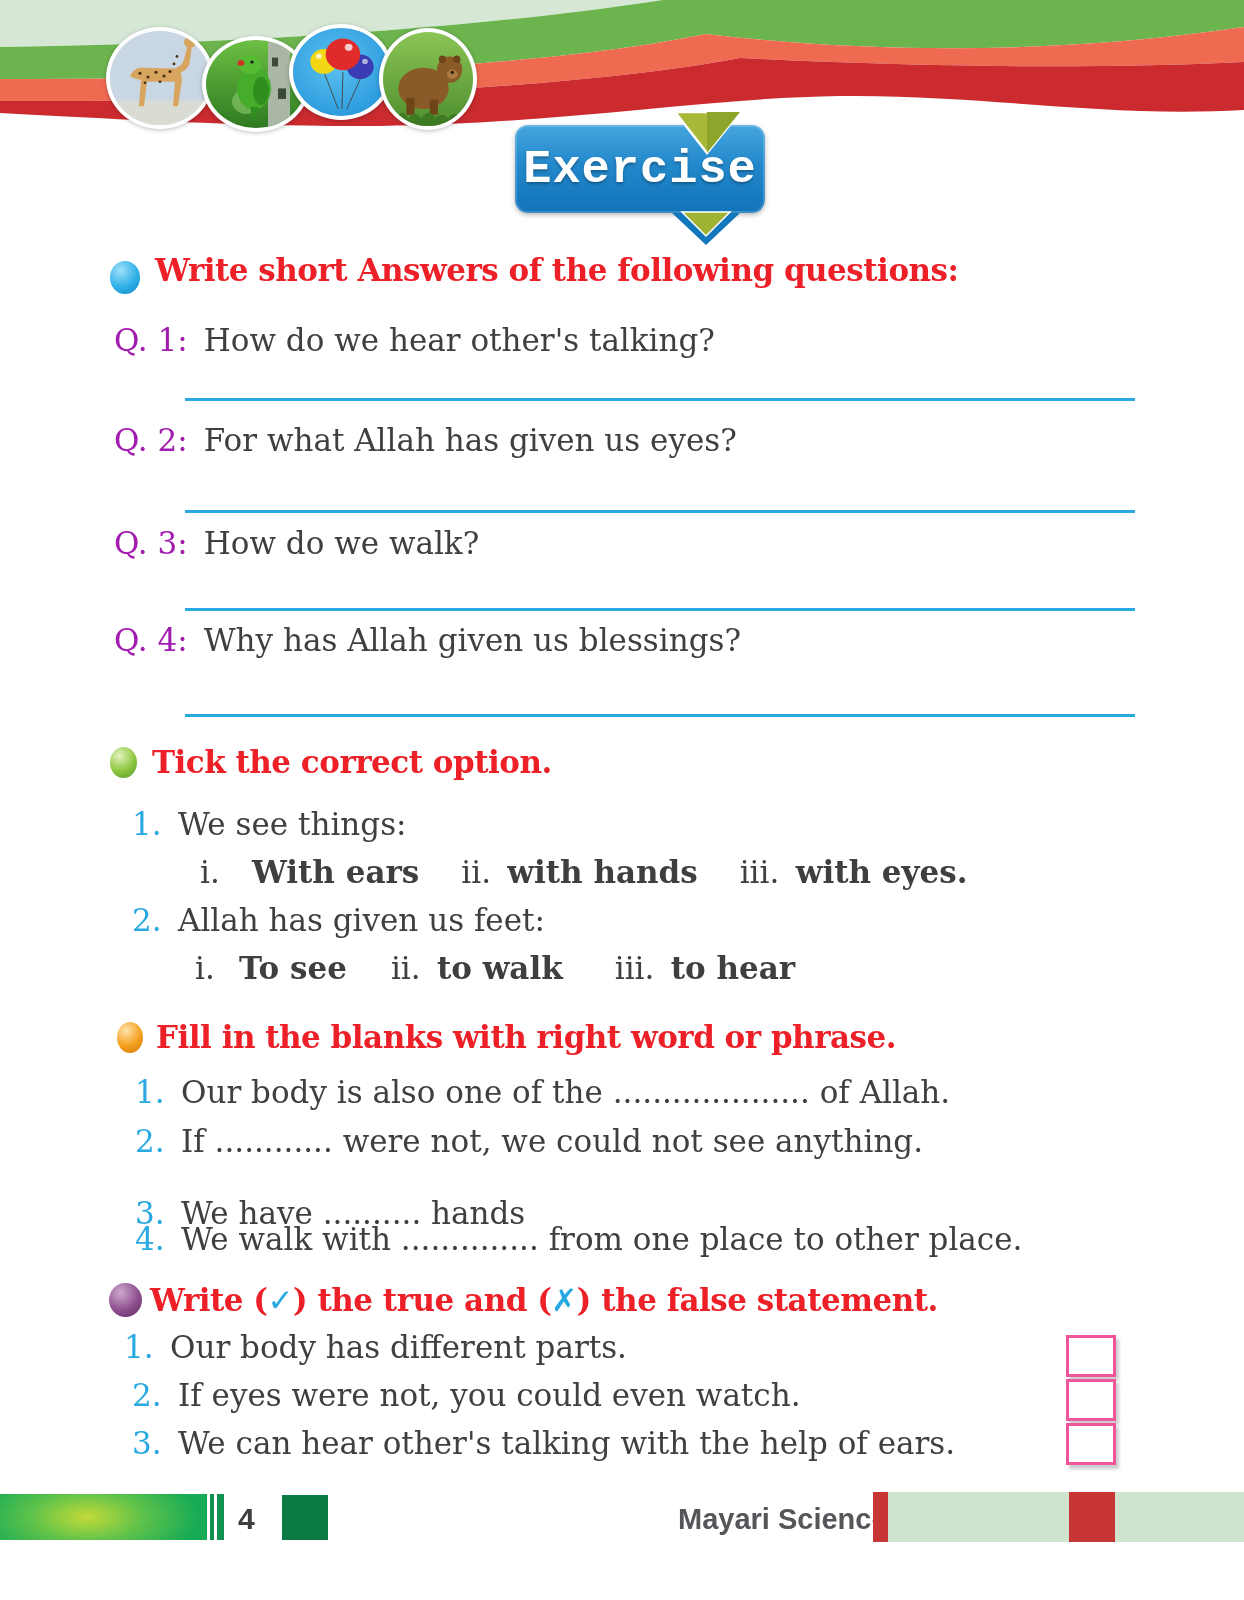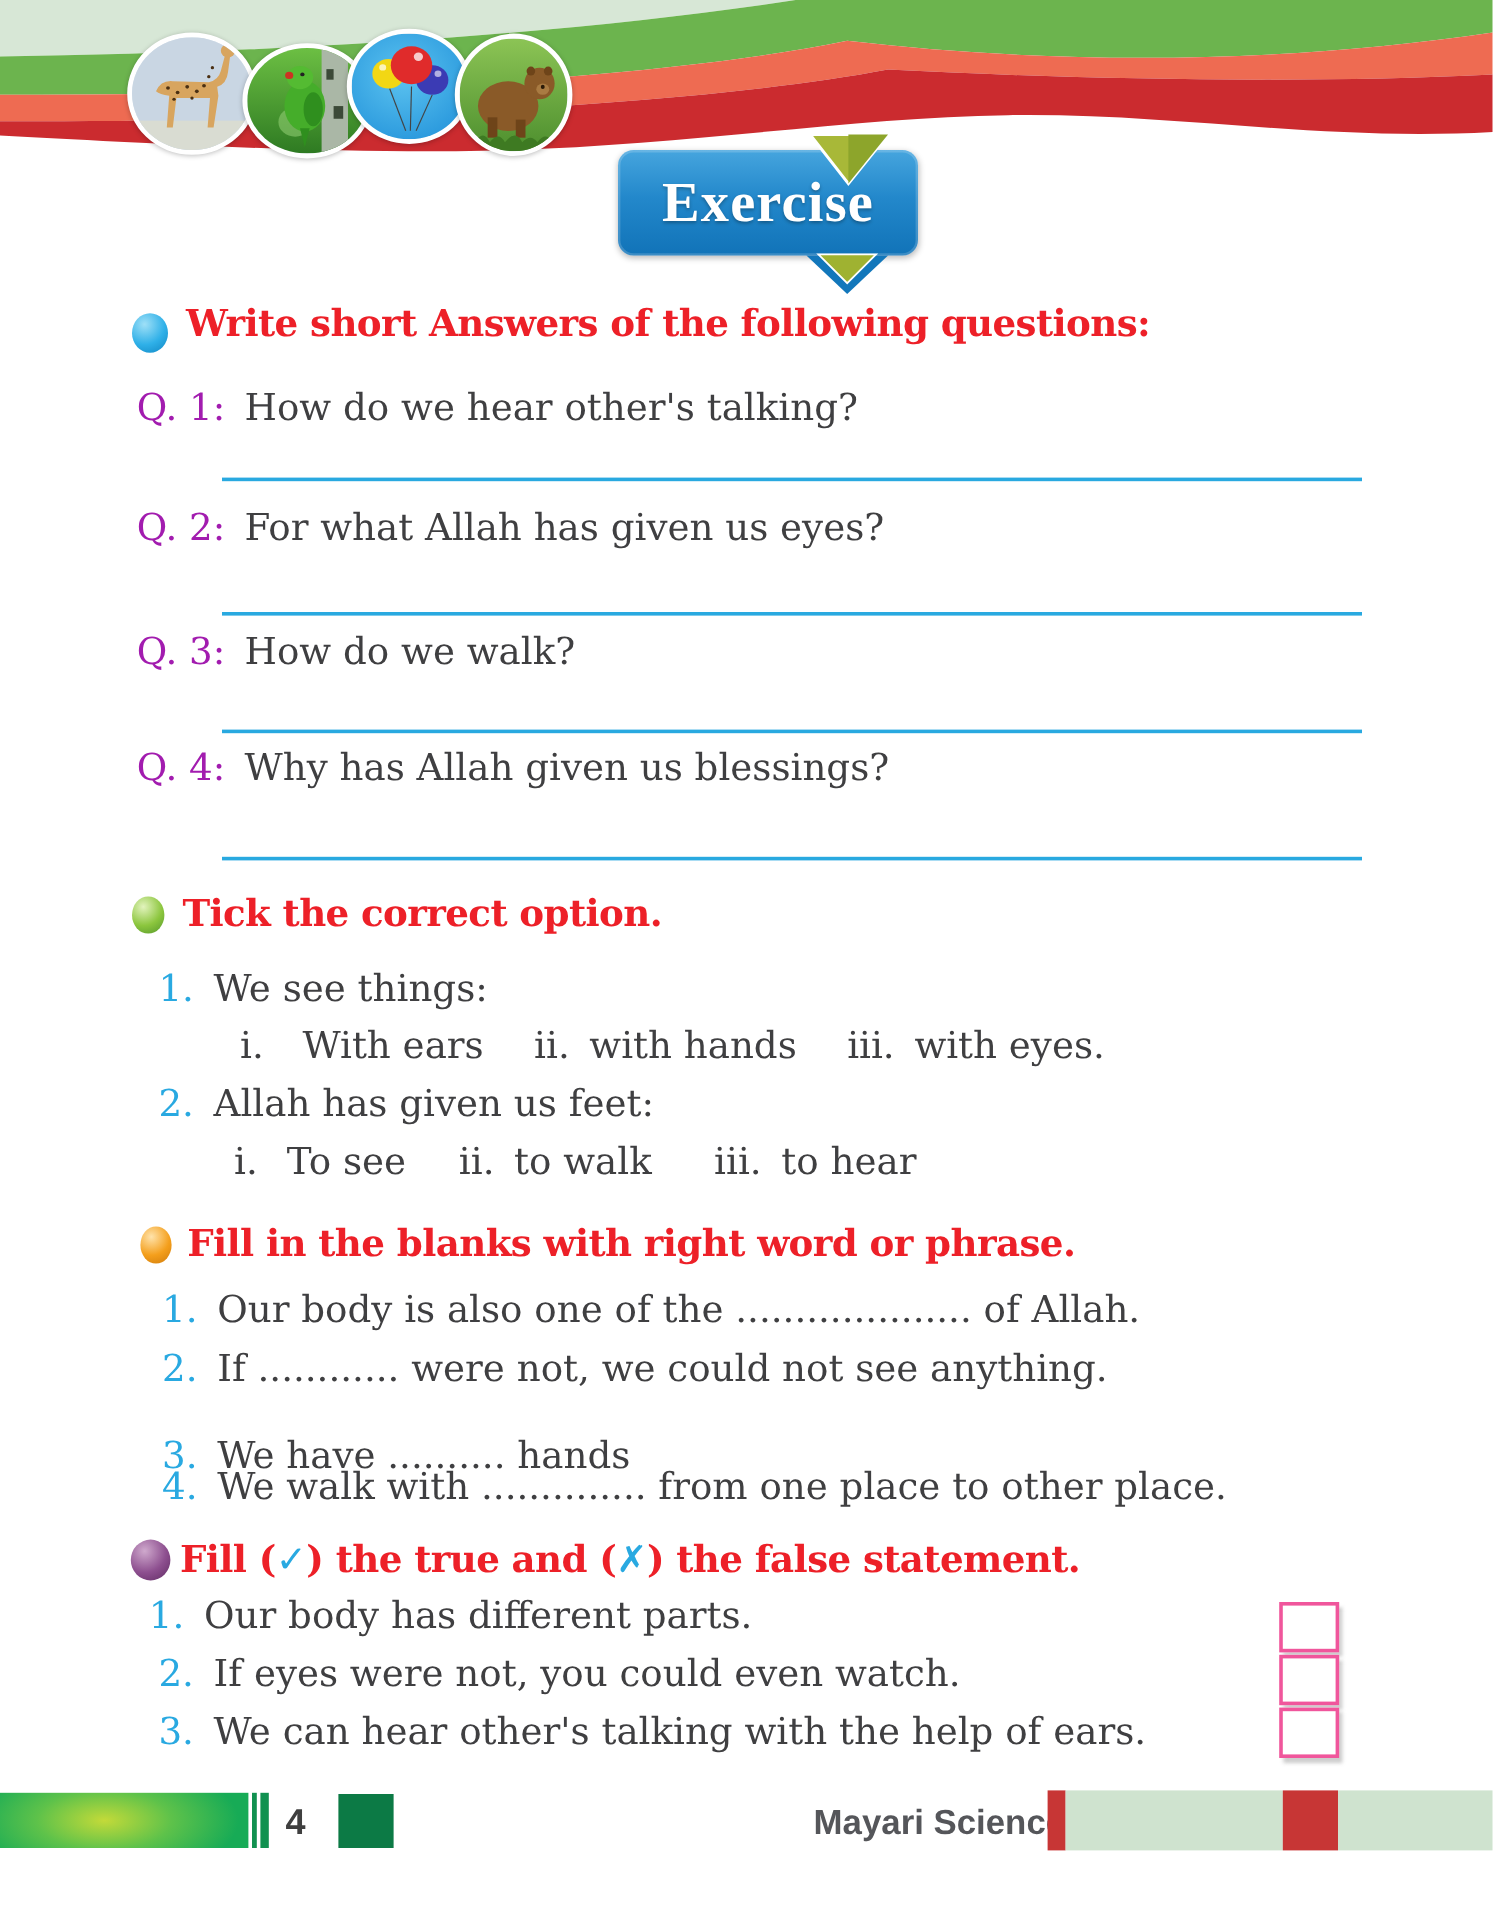--- a/index.html
+++ b/index.html
@@ -11,38 +11,38 @@
   .hdr-svg{position:absolute;left:0;top:0;}
   .oval{position:absolute;border:4px solid #ffffff;border-radius:50%;overflow:hidden;
         box-shadow:0 1px 4px rgba(0,0,0,.25);background:#dfe8ee;}
   .oval svg{display:block;width:100%;height:100%;}
 
   
   .badge{position:absolute;left:515px;top:125px;width:250px;height:88px;border-radius:13px;
          background:linear-gradient(180deg,#46a5de 0%,#2388cb 45%,#1173b8 100%);
          box-shadow:0 2px 5px rgba(0,0,0,.28), inset 0 0 0 2px rgba(255,255,255,.18);
          display:flex;align-items:center;justify-content:center;}
-  .badge span{font-family:Liberation Serif, serif;font-weight:bold;font-size:47px;
+  .badge span{font-family:Liberation Mono, monospace;font-weight:bold;font-size:47px;
               color:#ffffff;text-shadow:0 2px 3px rgba(0,0,0,.3);letter-spacing:1px;}
 
   
   .sphere{position:absolute;border-radius:50%;}
   .sphere.blue  {background:radial-gradient(circle at 35% 28%,#9fe0f7 0%,#2fb0e8 55%,#0f85c2 100%);}
   .sphere.green {background:radial-gradient(circle at 35% 28%,#e2f3bd 0%,#8cc63e 55%,#53962a 100%);}
   .sphere.orange{background:radial-gradient(circle at 35% 28%,#ffe3ab 0%,#f49f1c 55%,#cf7a0b 100%);}
   .sphere.purple{background:radial-gradient(circle at 35% 28%,#cfa9cd 0%,#8d4f8f 55%,#5f2a62 100%);}
 
   .heading{font-weight:bold;font-size:31px;color:#ed2028;letter-spacing:-0.5px;}
   .row{font-size:31px;line-height:1.2;}
   .qlabel{color:#a21caf;}
   .qtext{color:#3f3f41;margin-left:16px;}
   .num{display:inline-block;width:46px;color:#29a9e1;}
   .ansline{position:absolute;height:0;border-top:3px solid #29a9e0;}
   .roman{display:inline-block;color:#3f3f41;}
-  .opt-text{color:#3f3f41;}
+  .opt-text{color:#3f3f41;font-weight:bold;}
   .tf-glyph{font-family:"DejaVu Sans",sans-serif;color:#29a9e1;font-weight:bold;}
 
   .checkbox{position:absolute;left:1066px;width:44px;height:36px;background:#ffffff;
             border:3px solid #f0569c;box-shadow:3px 4px 3px rgba(110,110,110,.35);}
 
   
   .f-gradbar{position:absolute;left:0;top:1494px;width:207px;height:46px;
              background:radial-gradient(ellipse 60% 120% at 42% 50%,#c3da39 0%,#5ec24a 45%,#17ab56 90%);}
   .f-thin1{position:absolute;left:210px;top:1494px;width:4px;height:46px;background:#119150;}
   .f-thin2{position:absolute;left:217px;top:1494px;width:7px;height:46px;background:#119150;}
@@ -212,21 +212,21 @@
   </div>
   <div class="abs row" style="left:135px;top:1172px;margin-top:23px;">
     <span class="num">3.</span><span>We have .......... hands</span>
   </div>
   <div class="abs row" style="left:135px;top:1221px;">
     <span class="num">4.</span><span>We walk with .............. from one place to other place.</span>
   </div>
 
   <div class="sphere purple" style="left:109px;top:1283px;width:33px;height:34px;"></div>
   <div class="abs heading" style="left:150px;top:1282px;">
-    <span>Fill (</span><span class="tf-glyph">✓</span><span>) the true and (</span><span class="tf-glyph">✗</span><span>) the false statement.</span>
+    <span>Write (</span><span class="tf-glyph">✓</span><span>) the true and (</span><span class="tf-glyph">✗</span><span>) the false statement.</span>
   </div>
 
   <div class="abs row" style="left:124px;top:1329px;">
     <span class="num">1.</span><span>Our body has different parts.</span>
   </div>
   <div class="checkbox" style="top:1335px;"></div>
 
   <div class="abs row" style="left:132px;top:1377px;">
     <span class="num">2.</span><span>If eyes were not, you could even watch.</span>
   </div>

